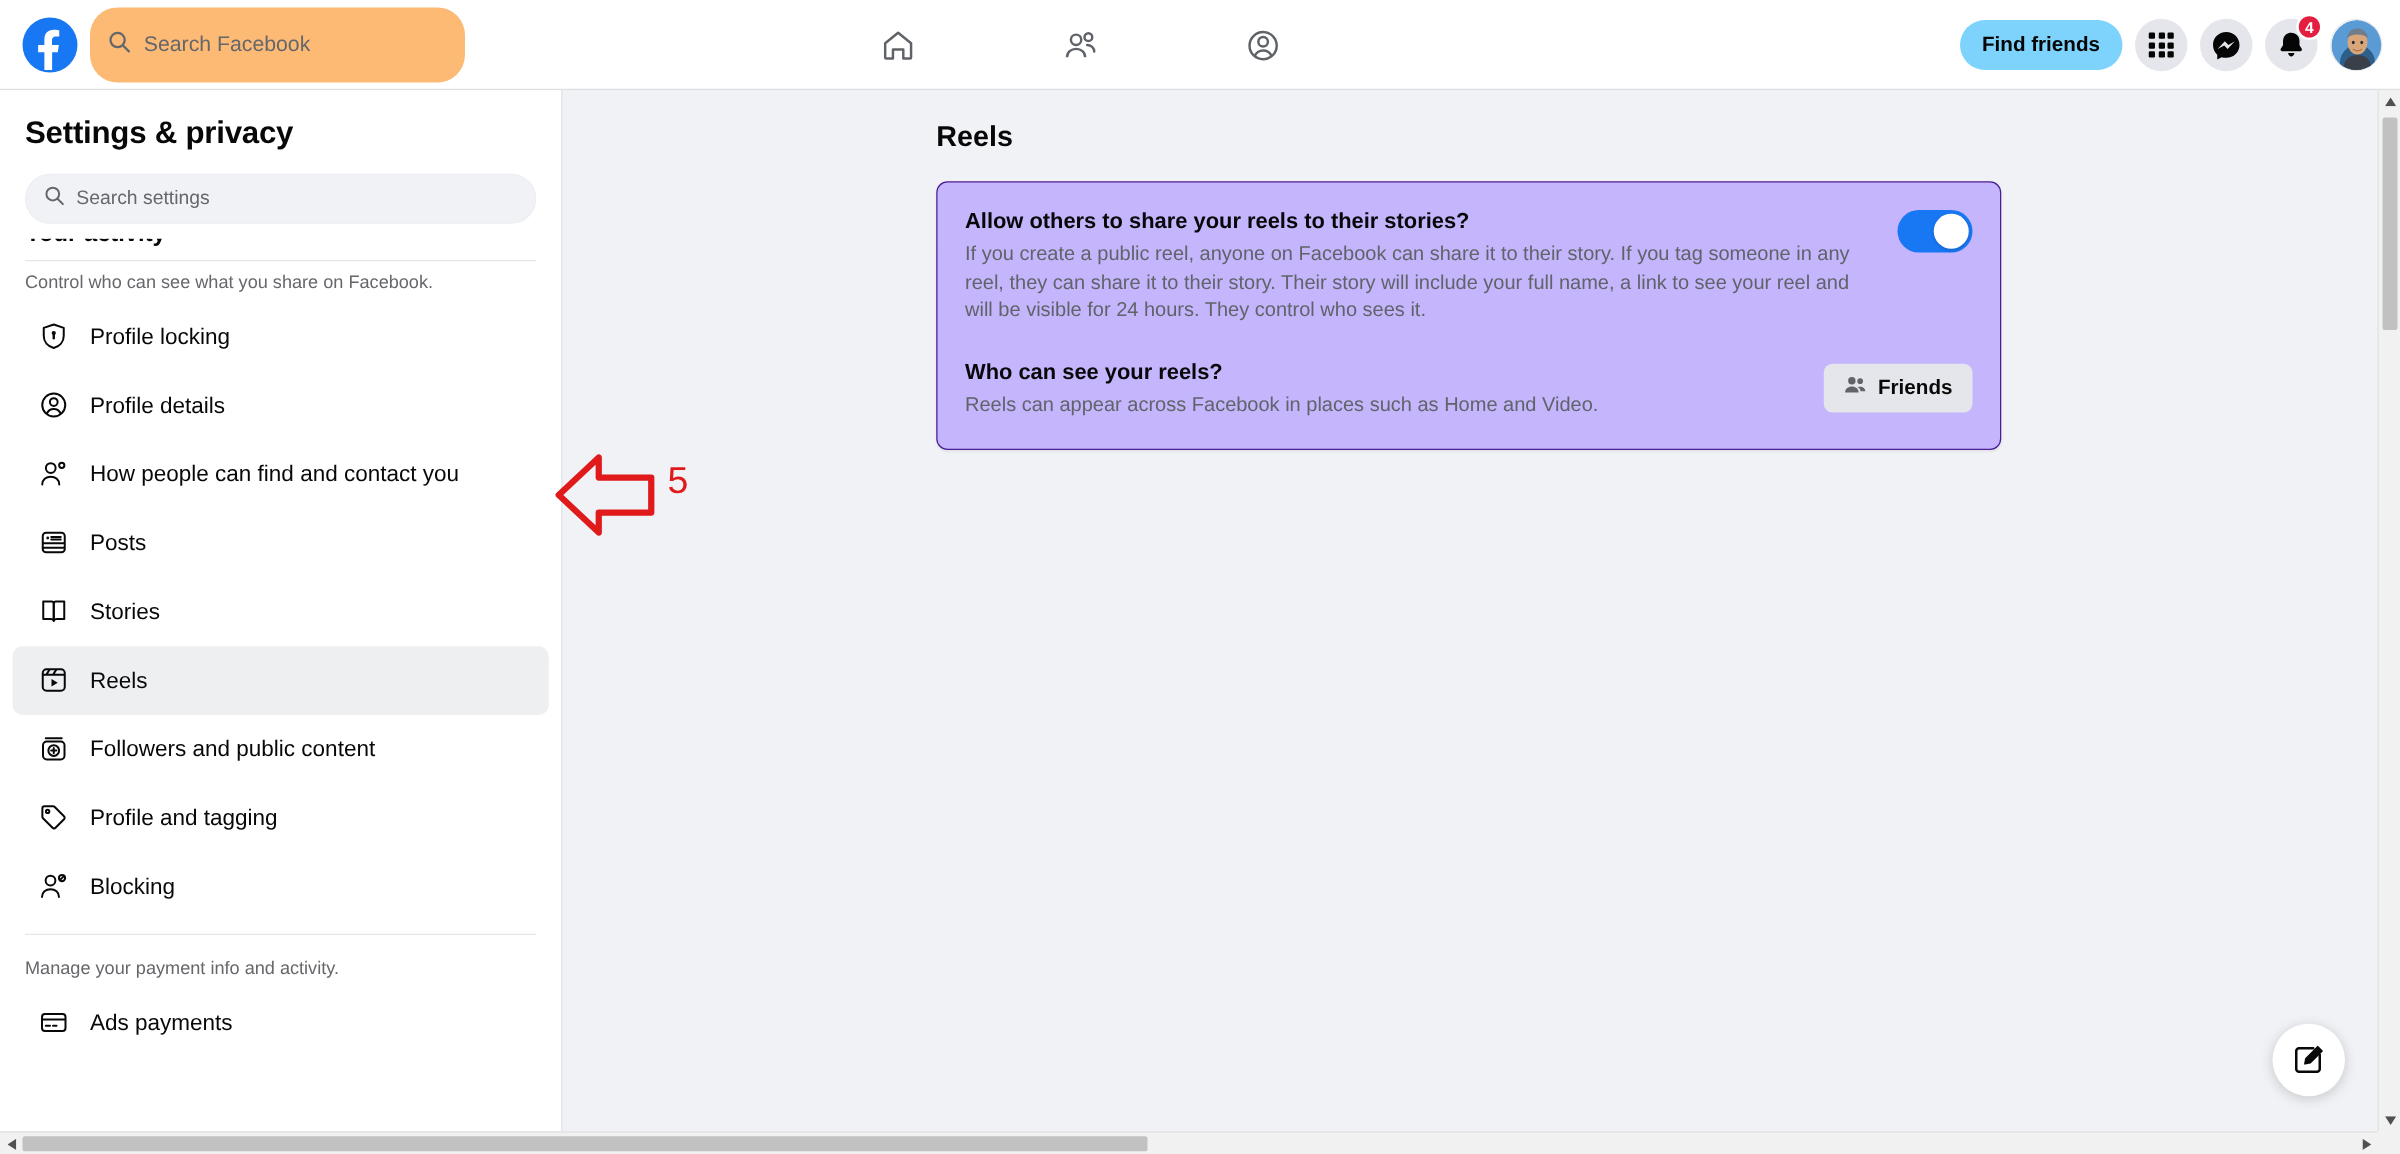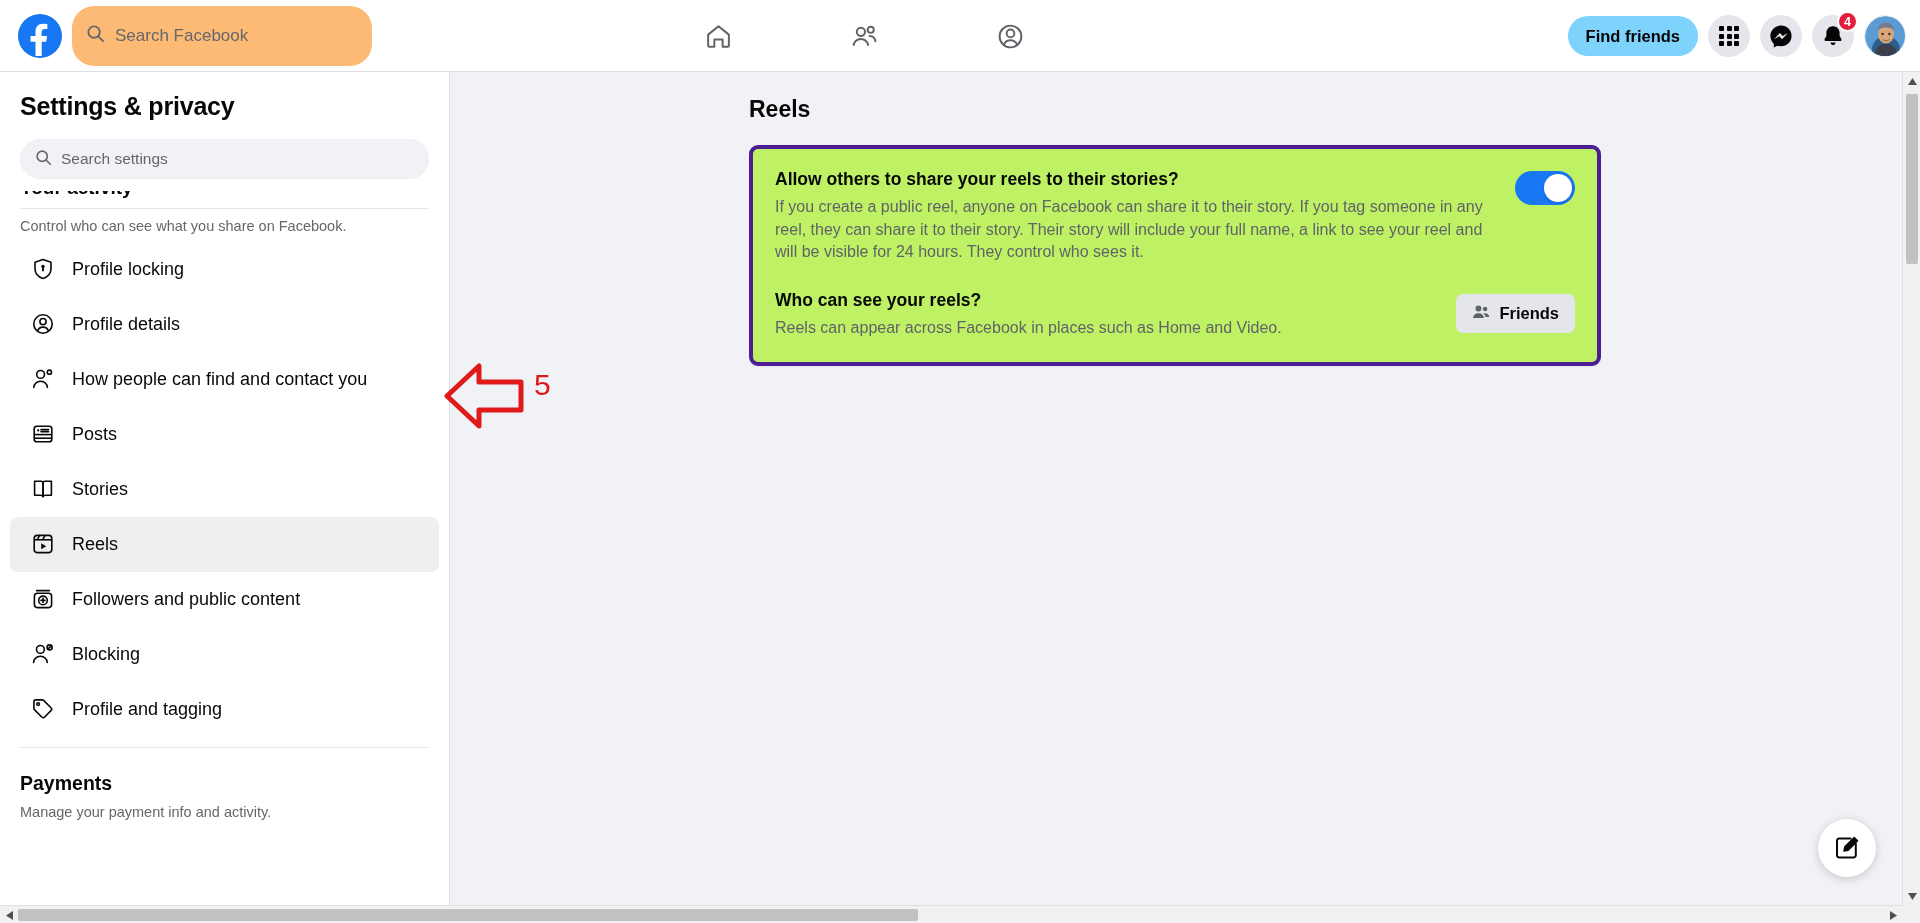--- a/index.html
+++ b/index.html
@@ -145,23 +145,23 @@
     right: 18px; bottom: 18px;
     background: #f0f2f5; overflow: hidden;
   }
   .main-title {
     font-size: 23px; font-weight: 700; color: #080809;
     margin: 24px 0 0 298px;
   }
   .card {
     margin: 22px 0 0 298px;
     width: 852px;
-    background: #bef264;
+    background: #c4b5fd;
     border-radius: 9px;
-    border: 4px solid #4c1d95;
+    border: 1px solid #4c1d95;
     box-shadow: 0 1px 2px rgba(0,0,0,.06);
     padding: 20px 22px 22px 22px;
   }
   .row {
     display: flex; align-items: flex-start; justify-content: space-between;
     gap: 24px;
   }
   .row + .row { margin-top: 26px; }
   .row-text { flex: 1 1 auto; min-width: 0; }
   .row-title {
@@ -442,45 +442,55 @@
         <circle cx="12" cy="13.4" r="4.3"></circle>
         <line x1="12" y1="11.3" x2="12" y2="15.5" stroke-linecap="round"></line>
         <line x1="9.9" y1="13.4" x2="14.1" y2="13.4" stroke-linecap="round"></line>
       </svg>
     </span>
     <span class="mi-label">Followers and public content</span>
   </div>
 
   <div class="menu-item">
     <span class="mi-ico">
+      <svg width="24" height="24" viewBox="0 0 24 24" fill="none" stroke="#080809" stroke-width="1.6" stroke-linejoin="round">
+        <path d="M11.4 2.9H4.6c-.9 0-1.7.8-1.7 1.7v6.8c0 .5.2.9.5 1.2l7.6 7.6c.7.7 1.8.7 2.4 0l6.8-6.8c.7-.7.7-1.8 0-2.4l-7.6-7.6c-.3-.3-.8-.5-1.2-.5z"></path>
+        <circle cx="7.1" cy="7.1" r="1.35"></circle>
+      </svg>
+    </span>
+    <span class="mi-label">Profile and tagging</span>
+  </div>
+
+  <div class="menu-item">
+    <span class="mi-ico">
       <svg width="24" height="24" viewBox="0 0 24 24" fill="none" stroke="#080809" stroke-width="1.6">
         <circle cx="9.4" cy="7.4" r="3.9"></circle>
         <path d="M2.6 20.5c0-3.6 3-6.2 6.8-6.2s6.8 2.6 6.8 6.2" stroke-linecap="round"></path>
         <circle cx="18.6" cy="5.4" r="2.5"></circle>
         <line x1="16.9" y1="7.1" x2="20.3" y2="3.7" stroke-linecap="round"></line>
       </svg>
     </span>
     <span class="mi-label">Blocking</span>
   </div>
 
+  <div class="menu-sep"></div>
+
+  <div class="group-sub">Manage your payment info and activity.</div>
+
   <div class="menu-item">
     <span class="mi-ico">
       <svg width="24" height="24" viewBox="0 0 24 24" fill="none" stroke="#080809" stroke-width="1.6" stroke-linejoin="round">
-        <path d="M11.4 2.9H4.6c-.9 0-1.7.8-1.7 1.7v6.8c0 .5.2.9.5 1.2l7.6 7.6c.7.7 1.8.7 2.4 0l6.8-6.8c.7-.7.7-1.8 0-2.4l-7.6-7.6c-.3-.3-.8-.5-1.2-.5z"></path>
-        <circle cx="7.1" cy="7.1" r="1.35"></circle>
-      </svg>
-    </span>
-    <span class="mi-label">Profile and tagging</span>
-  </div>
-
-  <div class="menu-sep"></div>
-
-  <div class="group-head">Payments</div>
-  <div class="group-sub">Manage your payment info and activity.</div>
-
+        <rect x="2.6" y="5.2" width="18.8" height="13.6" rx="2.4"></rect>
+        <line x1="2.8" y1="9.6" x2="21.2" y2="9.6"></line>
+        <line x1="5.6" y1="14.6" x2="9" y2="14.6" stroke-linecap="round"></line>
+        <line x1="11.4" y1="14.6" x2="14.2" y2="14.6" stroke-linecap="round"></line>
+      </svg>
+    </span>
+    <span class="mi-label">Ads payments</span>
+  </div>
 </div>
 
 <div class="main">
 
   <div class="main-title">Reels</div>
 
   <div class="card">
 
     <div class="row">
       <div class="row-text">

